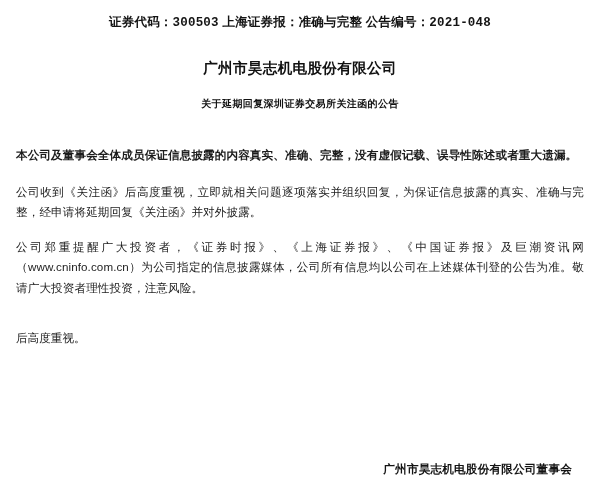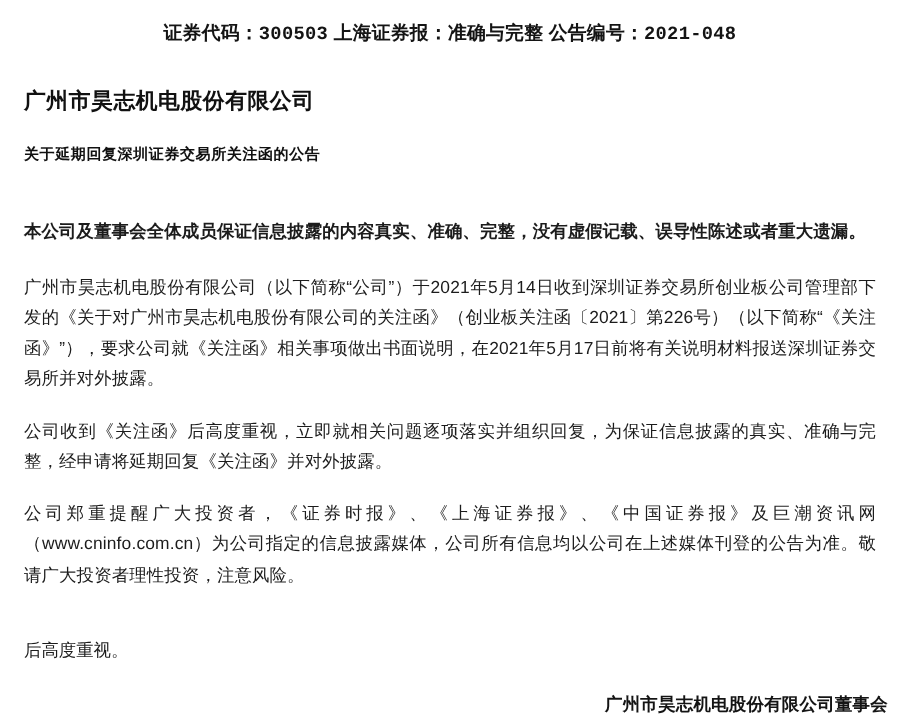--- a/index.html
+++ b/index.html
@@ -31,21 +31,21 @@
     letter-spacing: 0.2px;
     line-height: 20px;
     white-space: nowrap;
   }
   .header-line .seg {
     display: inline;
     font-family: Liberation Mono, monospace;
   }
   .title-block {
     margin-top: 22px;
-    text-align: left;
+    text-align: center;
   }
   .title-main {
     font-size: 14.5px;
     font-weight: bold;
     color: #111111;
     line-height: 26px;
     letter-spacing: 0.4px;
   }
   .title-sub {
     font-size: 10px;
@@ -74,21 +74,21 @@
     margin-bottom: 16px;
   }
   .notice {
     margin-top: 30px;
     font-size: 11.6px;
     line-height: 20px;
     color: #1c1c1c;
   }
   .signature {
     position: absolute;
-    right: 8px;
+    right: 28px;
     bottom: 14px;
     font-size: 11.6px;
     font-weight: bold;
     color: #141414;
     letter-spacing: 0.2px;
   }
 </style>
 </head>
 <body>
 
@@ -100,21 +100,20 @@
     <span class="seg">公告编号：</span><span class="seg">2021-048</span>
   </div>
 
   <div class="title-block">
     <div class="title-main">广州市昊志机电股份有限公司</div>
     <div class="title-sub">关于延期回复深圳证券交易所关注函的公告</div>
   </div>
 
   <div class="body-block">
     <p class="para bold tight">本公司及董事会全体成员保证信息披露的内容真实、准确、完整，没有虚假记载、误导性陈述或者重大遗漏。</p>
-    <p class="para">广州市昊志机电股份有限公司（以下简称“公司”）于2021年5月14日收到深圳证券交易所创业板公司管理部下发的《关于对广州市昊志机电股份有限公司的关注函》（创业板关注函〔2021〕第226号）（以下简称“《关注函》”），要求公司就《关注函》相关事项做出书面说明，在2021年5月17日前将有关说明材料报送深圳证券交易所并对外披露。</p>
     <p class="para">公司收到《关注函》后高度重视，立即就相关问题逐项落实并组织回复，为保证信息披露的真实、准确与完整，经申请将延期回复《关注函》并对外披露。</p>
     <p class="para">公司郑重提醒广大投资者，《证券时报》、《上海证券报》、《中国证券报》及巨潮资讯网（www.cninfo.com.cn）为公司指定的信息披露媒体，公司所有信息均以公司在上述媒体刊登的公告为准。敬请广大投资者理性投资，注意风险。</p>
     <div class="notice">后高度重视。</div>
   </div>
 
   <div class="signature">广州市昊志机电股份有限公司董事会</div>
 
 </div>
 
 </body></html>

